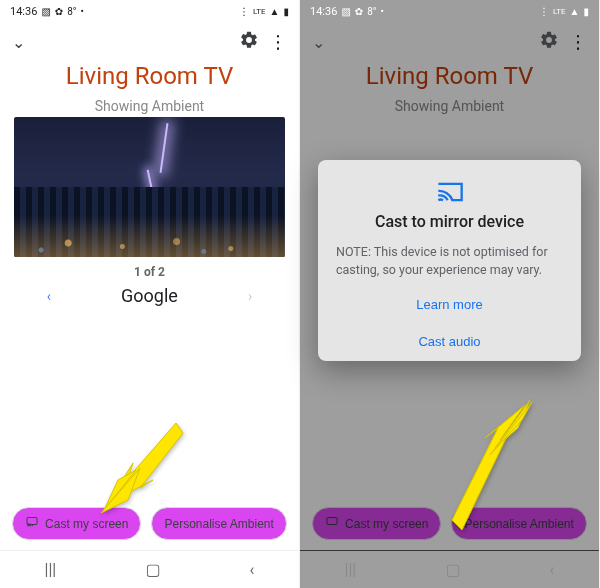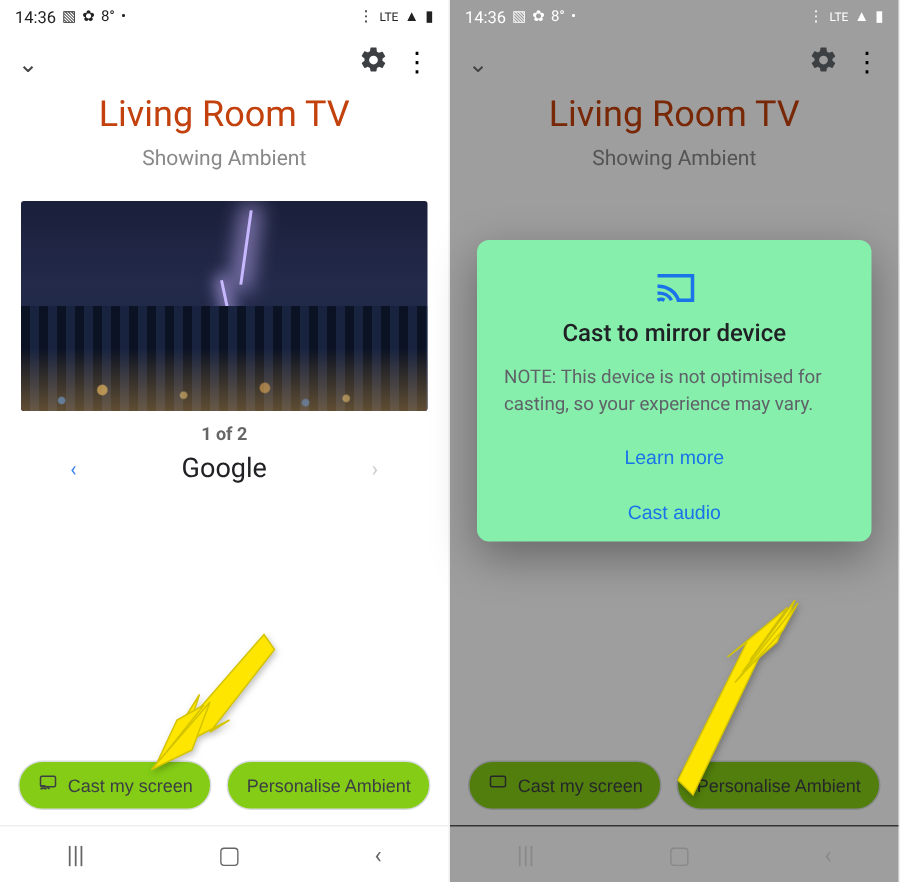--- a/index.html
+++ b/index.html
@@ -59,21 +59,21 @@
     text-align: center;
     font-size: 24px;
     font-weight: 400;
     color: #c2410c;
     padding: 4px 0 8px 0;
   }
   .subtitle {
     text-align: center;
     font-size: 14px;
     color: #888;
-    padding-bottom: 20px;
+    padding-bottom: 3px;
   }
 
   
   .preview {
     margin: 0 14px;
     height: 140px;
     border-radius: 2px;
     background: linear-gradient(180deg,#1a1f3a 0%,#232a4a 40%,#1a2540 100%);
     position: relative;
     overflow: hidden;
@@ -117,36 +117,36 @@
   .carousel .mid { color:#202124; font-size:18px; }
   .chev { color:#4285f4; font-size:14px; }
   .chev.right { color:#ccc; }
 
   .btnrow {
     display:flex; gap:10px; justify-content:center;
     padding: 0 12px 10px; margin-top:auto;
   }
   .pill {
     border:1px solid #dadce0; border-radius:18px;
-    background:#84cc16; font-size:12px; color:#3c4043;
+    background:#d946ef; font-size:12px; color:#3c4043;
     padding:8px 12px; display:flex; align-items:center; gap:6px;
   }
   .cast-ic { width:14px; height:12px; }
 
   
   .navbar {
     height:38px; display:flex; justify-content:space-around; align-items:center;
     color:#666; border-top:1px solid #eee;
   }
   .nav-g { font-size:16px; }
 
   
   .dialog {
     position:absolute; left:18px; right:18px; top:160px;
-    background:#86efac; border-radius:8px;
+    background:#e5e5e5; border-radius:8px;
     box-shadow:0 10px 30px rgba(0,0,0,0.35);
     padding:20px 18px 12px;
     z-index:10;
   }
   .dialog .d-icon { display:flex; justify-content:center; margin-bottom:8px;}
   .dialog .d-title { text-align:center; font-size:16px; color:#202124; margin-bottom:12px; font-weight:500;}
   .dialog .d-body { font-size:12.5px; color:#5f6368; line-height:1.45; margin-bottom:10px;}
   .dialog .d-actions { display:flex; justify-content:flex-end; gap:22px; padding-top:8px;flex-direction:column;}
   .dialog .d-btn { color:#1a73e8; font-size:13px; font-weight:500; background:none; border:none; }
 

